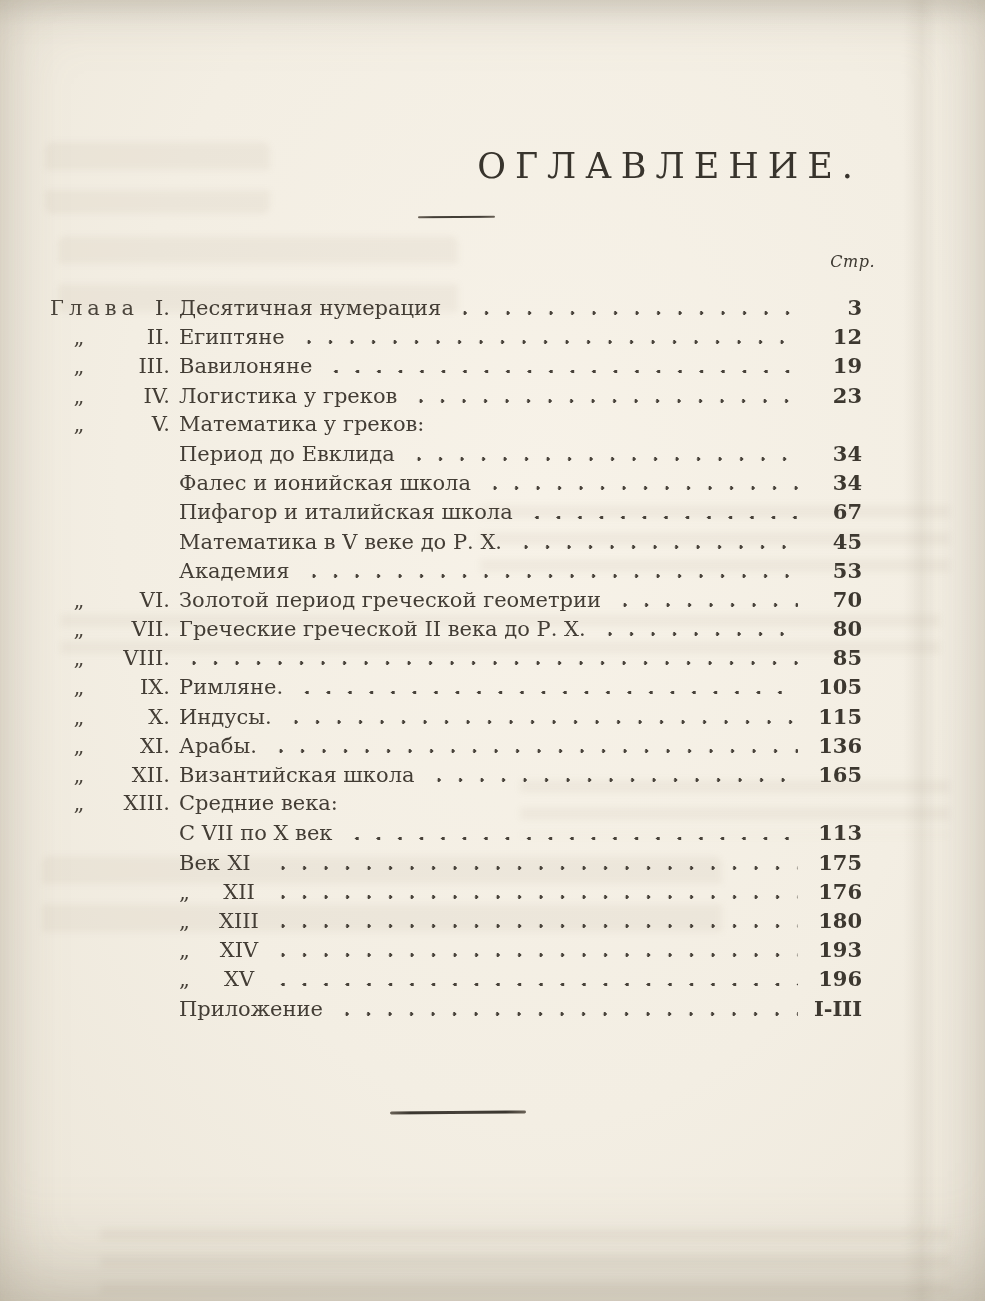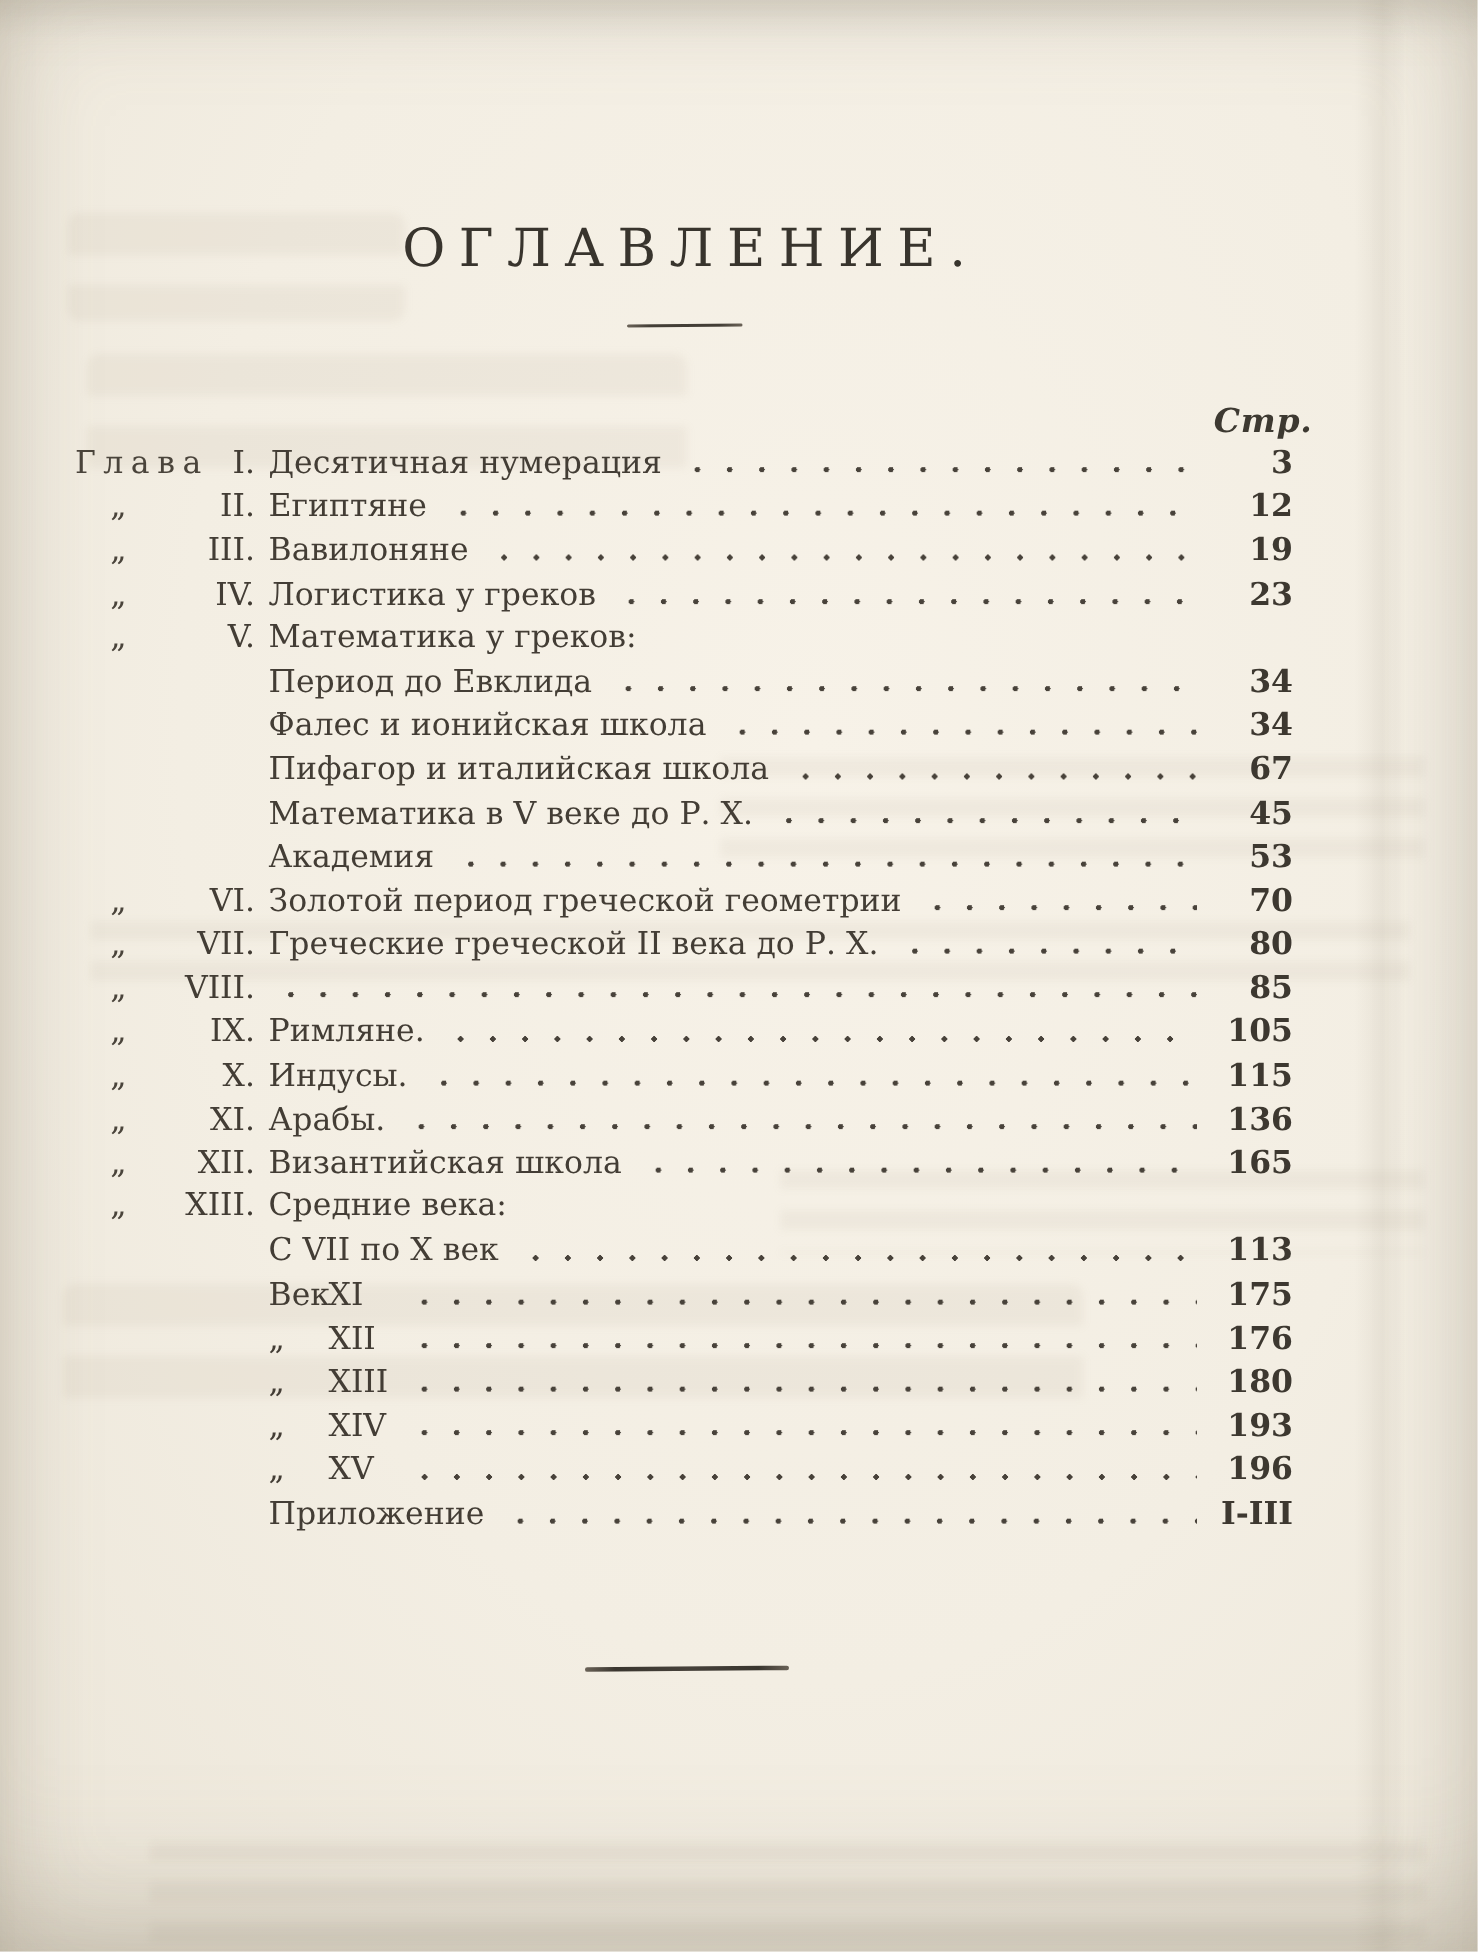--- a/index.html
+++ b/index.html
@@ -26,42 +26,42 @@
     background:linear-gradient(180deg, rgba(150,144,132,.12), rgba(0,0,0,0));
   }
 
   
   .ghost{position:absolute;pointer-events:none;filter:blur(3px);opacity:.55;z-index:1;}
   .ghost.small{background:repeating-linear-gradient(180deg, rgba(172,158,138,.17) 0 13px, rgba(0,0,0,0) 13px 27px);}
   .ghost.bold{background:repeating-linear-gradient(180deg, rgba(172,156,134,.19) 0 28px, rgba(0,0,0,0) 28px 48px);border-radius:8px;}
 
   
   .title{
-    position:absolute;top:146px;left:50px;right:123px;text-align:center;z-index:3;
+    position:absolute;top:146px;left:50px;right:123px;text-align:right;z-index:3;
     font-size:35px;letter-spacing:9px;color:#38342d;white-space:nowrap;text-indent:9px;
   }
   .title-divider{
     position:absolute;top:216px;left:418px;width:77px;height:2px;z-index:3;
     background:linear-gradient(90deg,#6a6257,#433e36 20%,#433e36 80%,#6a6257);
     transform:rotate(-.4deg);border-radius:1px;
   }
   .page-col-header{
-    position:absolute;top:268px;right:110px;z-index:3;
-    font-style:italic;font-weight:bold;font-size:22px;color:#3d3931;letter-spacing:.5px;
+    position:absolute;top:252px;right:110px;z-index:3;
+    font-style:italic;font-weight:normal;font-size:16px;color:#3d3931;letter-spacing:.5px;
   }
 
   
   .toc{position:absolute;top:293px;left:50px;right:123px;z-index:3;color:#433d35;font-size:21px;}
   .row{display:flex;align-items:baseline;height:29.2px;line-height:29.2px;white-space:nowrap;}
   .m{flex:none;width:58px;text-align:center;color:#4a443b;}
   .m.glava{text-align:left;letter-spacing:5px;}
   .n{flex:none;width:62px;text-align:right;}
   .t{flex:none;padding-left:9px;}
   .sm{display:inline-block;width:40px;}
-  .sn{display:inline-block;width:40px;}
+  .sn{display:inline-block;width:40px;text-align:center;}
   .leader{
     flex:1 1 auto;align-self:stretch;margin:0 8px 0 13px;
     background-image:radial-gradient(circle 1.8px at 11px 69%, #48423a 97%, rgba(0,0,0,0) 100%);
     background-size:21.5px 100%;background-repeat:repeat-x;
   }
   .p{flex:none;width:56px;text-align:right;font-weight:600;color:#3d3830;}
 
   .bottom-divider{
     position:absolute;top:1111px;left:390px;width:136px;height:2.5px;z-index:3;
     background:linear-gradient(90deg,#6a6257,#3a362f 15%,#46413a 50%,#3a362f 85%,#6a6257);

